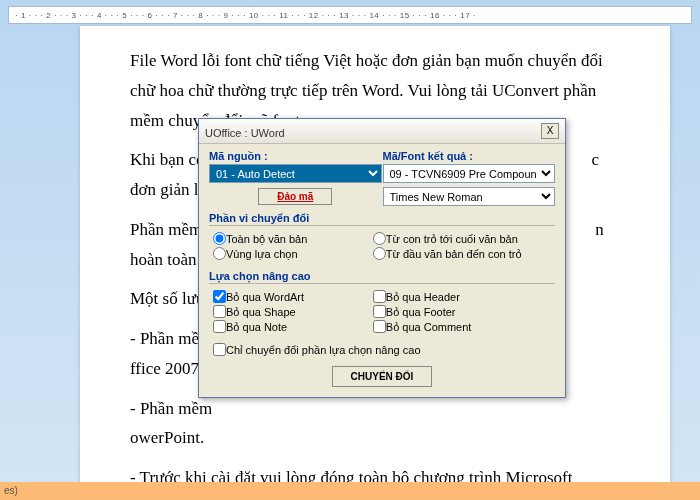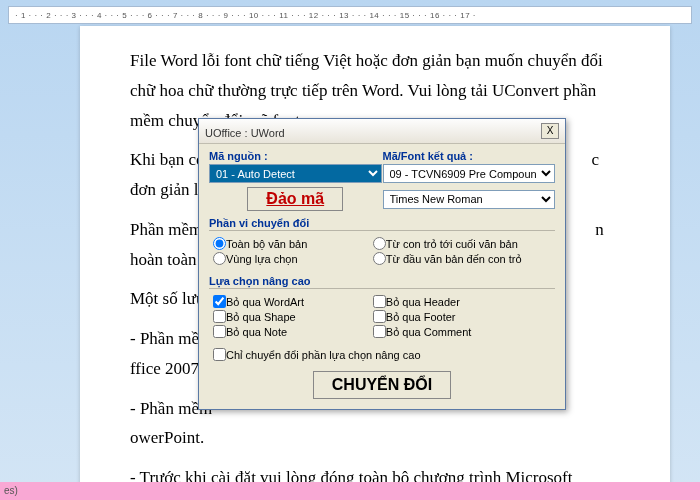--- a/index.html
+++ b/index.html
@@ -78,39 +78,39 @@
     border: 1px solid #7f9db9;
     background: #fff;
     height: 19px;
     padding: 1px 2px;
   }
   select.highlight { background: #0369a1; color: #fff; }
   .btn {
     border: 1px solid #888;
     background: #ece9d8;
     padding: 2px 10px;
-    font-size: 16px;
+    font-size: 10px;
     cursor: default;
     display: inline-block;
     text-align: left;
   }
   .btn-red { color: #c00000; font-weight: bold; text-decoration: underline; padding: 2px 18px; }
   .btn-main { font-weight: bold; padding: 4px 18px; }
   .group-label { color: #003399; font-weight: bold; margin-top: 6px; border-bottom: 1px solid #b8b5a8; padding-bottom: 1px; margin-bottom: 4px;}
   .radio-grid, .check-grid {
     display: grid;
     grid-template-columns: 1fr 1.2fr;
     gap: 2px 8px;
     padding: 2px 0 4px 4px;
   }
   label.ctrl { display: flex; align-items: center; color: #000; }
   label.ctrl input { margin: 0; }
   .single-check { padding: 6px 0 2px 4px; }
   .btn-row { text-align: center; margin-top: 8px; }
-  .statusbar { position: absolute; left: 0; bottom: 0; height: 18px; width: 100%; background: #f9a8d4; font-size: 10px; color: #555; padding-left: 4px; line-height: 18px;}
+  .statusbar { position: absolute; left: 0; bottom: 0; height: 18px; width: 100%; background: #fdba74; font-size: 10px; color: #555; padding-left: 4px; line-height: 18px;}
 </style>
 </head>
 <body>
 
 <div class="ruler">
   <span class="ruler-inner">· 1 · · · 2 · · · 3 · · · 4 · · · 5 · · · 6 · · · 7 · · · 8 · · · 9 · · · 10 · · · 11 · · · 12 · · · 13 · · · 14 · · · 15 · · · 16 · · · 17 ·</span>
 </div>
 
 <div class="page">
   <p>File Word lỗi font chữ tiếng Việt hoặc đơn giản bạn muốn chuyển đổi chữ hoa chữ thường trực tiếp trên Word. Vui lòng tải UConvert phần mềm chuyển đổi mã font </p>

